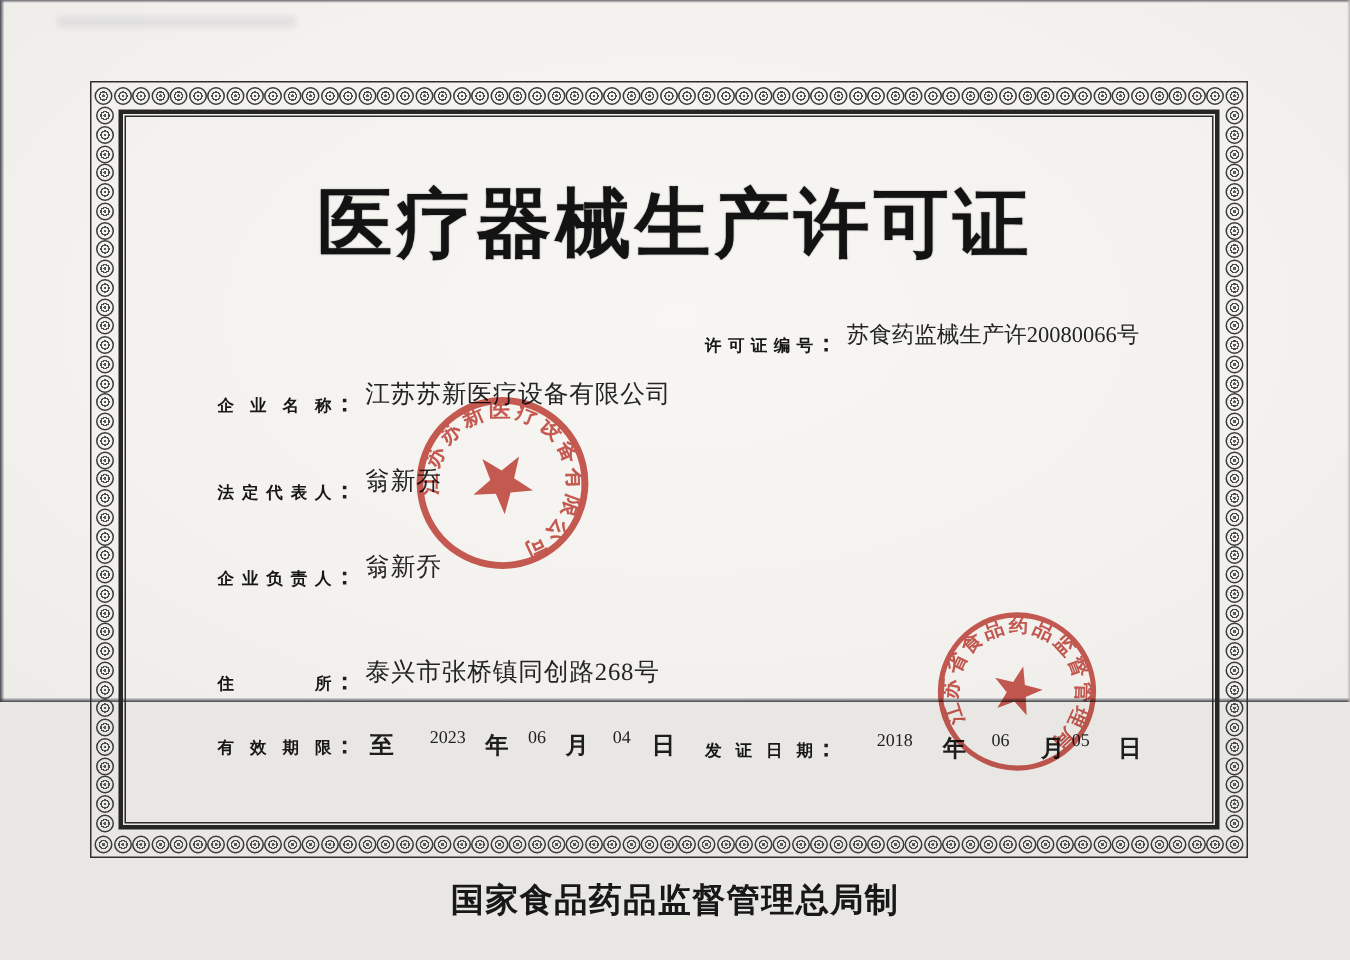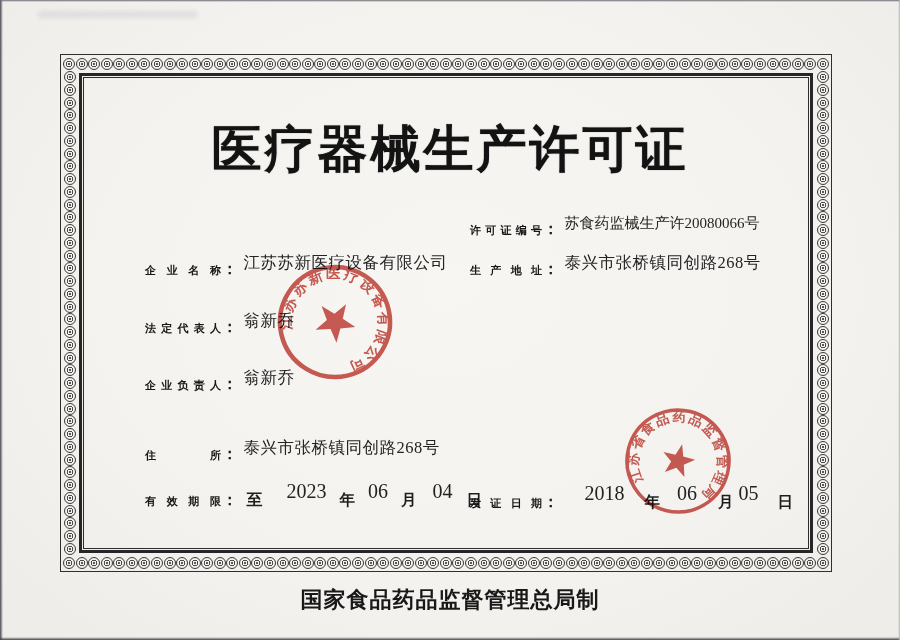--- a/index.html
+++ b/index.html
@@ -2,21 +2,21 @@
 <html><head>
 <meta charset="utf-8">
 <style>
   html,body{margin:0;padding:0;}
   body{
     width:900px;height:640px;overflow:hidden;
     font-family:"Liberation Sans","DejaVu Sans",sans-serif;
     background:#e9e7e4;
   }
   .paper{
-    position:relative;width:900px;height:640px;
+    position:relative;width:900px;height:468px;
     background:
       radial-gradient(ellipse at 50% 45%, #f7f6f3 0%, #f4f2ef 60%, #eeece9 100%);
   }
   
   .edge-left{position:absolute;left:0;top:0;bottom:0;width:3px;background:linear-gradient(to right,#474750,rgba(80,80,90,0));}
   .edge-top{position:absolute;left:0;top:0;right:0;height:2px;background:linear-gradient(to bottom,#6a6a72,rgba(110,110,120,0));}
   .edge-bottom{position:absolute;left:0;bottom:0;right:0;height:3px;background:linear-gradient(to top,#43434b,rgba(80,80,90,0));}
   .edge-right{position:absolute;right:0;top:0;bottom:0;width:2px;background:linear-gradient(to left,#b9b7b4,rgba(185,183,180,0));}
   .smudge{position:absolute;left:38px;top:11px;width:160px;height:7px;background:rgba(120,120,145,.14);filter:blur(2px);border-radius:4px;}
 
@@ -62,21 +62,21 @@
   .colon{font-weight:700;font-size:15.5px;margin-left:1px;}
   .fvalue{
     display:inline-block;margin-left:6px;transform:translateY(-6px);
     font-family:"Liberation Serif","DejaVu Serif",serif;
     font-size:16.5px;color:#242424;letter-spacing:.5px;
   }
   .fvalue.small{font-size:15px;letter-spacing:0;}
   .dprefix{display:inline-block;margin-left:9px;font-weight:700;font-size:16px;}
   .dnum{
     display:inline-block;position:relative;top:-7px;
-    font-family:"Liberation Serif","DejaVu Serif",serif;font-size:20px;color:#222;
+    font-family:"Liberation Serif","DejaVu Serif",serif;font-size:12px;color:#222;
   }
   .dunit{display:inline-block;font-weight:700;font-size:15.5px;}
   .footer{
     position:absolute;left:0;right:0;top:585px;text-align:center;
     font-size:22px;font-weight:700;letter-spacing:1px;color:#181818;
   }
 
   
   .seal{position:absolute;mix-blend-mode:multiply;opacity:.88;}
   .seal-company{left:250px;top:237px;}
@@ -320,23 +320,20 @@
   <div class="field" style="left:145px;top:373px">
     <span class="flabel w76">企业负责人</span><span class="colon">：</span><span class="fvalue">翁新乔</span>
   </div>
   <div class="field" style="left:145px;top:443px">
     <span class="flabel w76">住所</span><span class="colon">：</span><span class="fvalue">泰兴市张桥镇同创路268号</span>
   </div>
   <div class="field" style="left:145px;top:487px">
     <span class="flabel w76">有效期限</span><span class="colon">：</span><span class="dprefix">至</span><span class="dnum" style="margin-left:24px">2023</span><span class="dunit" style="margin-left:13px">年</span><span class="dnum" style="margin-left:13px">06</span><span class="dunit" style="margin-left:13px">月</span><span class="dnum" style="margin-left:16px">04</span><span class="dunit" style="margin-left:14px">日</span>
   </div>
 
-  <div class="field" style="left:470px;top:258px">
-    <span class="flabel w72">生产地址</span><span class="colon">：</span><span class="fvalue">泰兴市张桥镇同创路268号</span>
-  </div>
   <div class="field" style="left:470px;top:489px">
     <span class="flabel w72">发证日期</span><span class="colon">：</span><span class="dnum" style="margin-left:26px">2018</span><span class="dunit" style="margin-left:20px">年</span><span class="dnum" style="margin-left:17px">06</span><span class="dunit" style="margin-left:21px">月</span><span class="dnum" style="margin-left:5px">05</span><span class="dunit" style="margin-left:19px">日</span>
   </div>
 
   <svg class="seal seal-company" width="170" height="170" viewBox="-85 -85 170 170">
     <g transform="rotate(32)">
       <circle r="55" fill="none" stroke-width="4.5" stroke="#c5463d"></circle>
       <path id="arcCompany" d="M -31.1 31.1 A 44 44 0 1 1 31.1 31.1" fill="none"></path>
       <text font-size="14.5" letter-spacing="2.5" font-weight="bold" fill="#c5463d">
         <textPath href="#arcCompany" startOffset="2">江苏苏新医疗设备有限公司</textPath>

